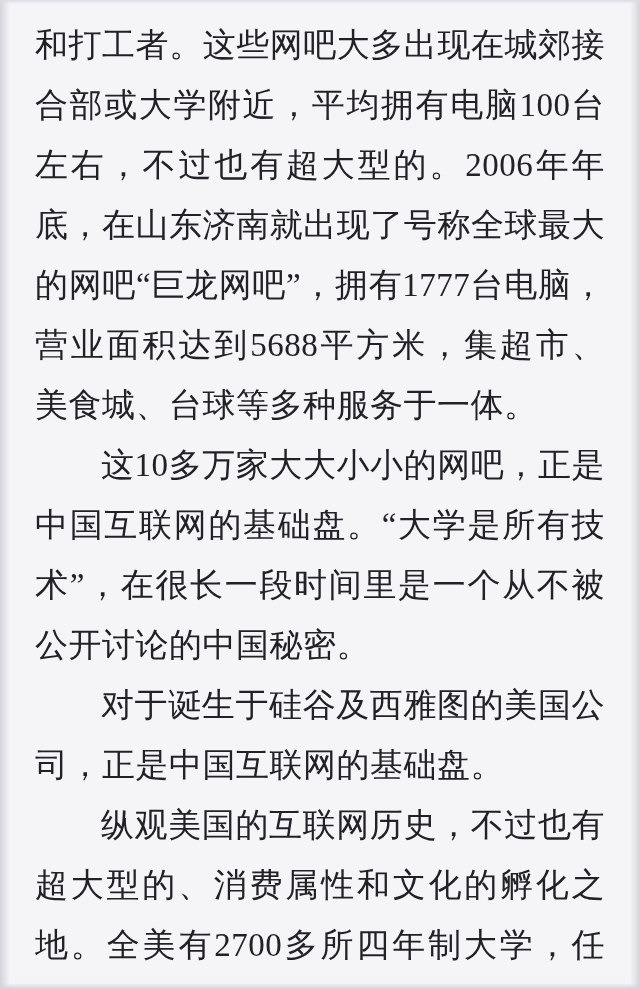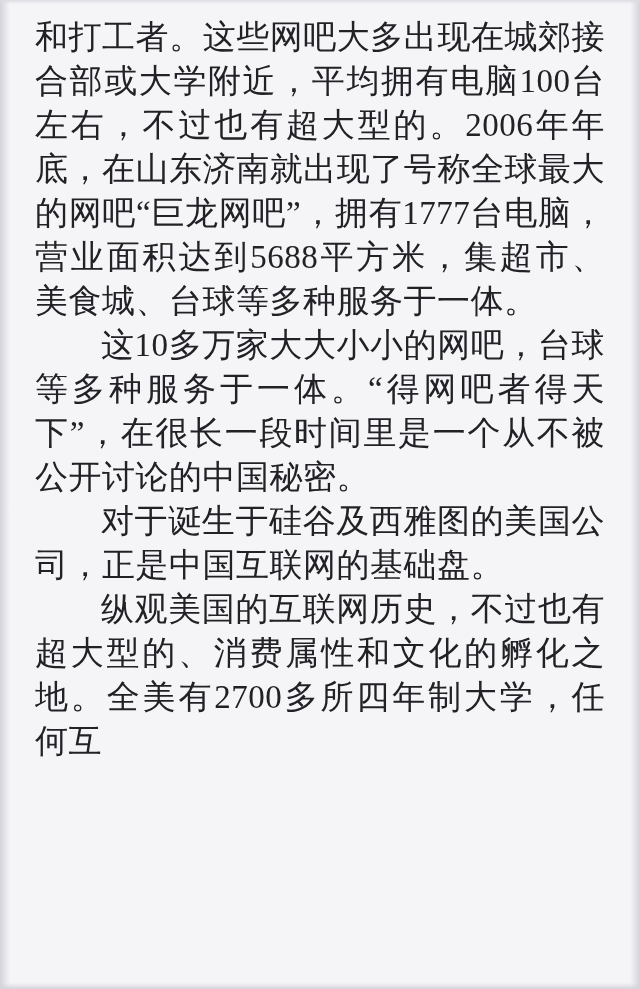--- a/index.html
+++ b/index.html
@@ -54,21 +54,21 @@
     z-index: 2;
     background: linear-gradient(to top, #d3d3da 0px, rgba(245,245,248,0) 100%);
   }
   .text-block {
     position: relative;
     z-index: 1;
   }
   .text-block p {
     margin: 0;
     font-size: 33px;
-    line-height: 44px;
+    line-height: 60px;
     color: #212126;
     text-align: justify;
     text-justify: inter-ideograph;
     letter-spacing: 0.5px;
     word-break: break-all;
   }
   .text-block p.indent {
     text-indent: 2em;
   }
 </style>
@@ -76,17 +76,17 @@
 <body>
 
 <div class="reader-page">
   <div class="edge-left"></div>
   <div class="edge-right"></div>
   <div class="edge-top"></div>
   <div class="edge-bottom"></div>
 
   <div class="text-block">
     <p>和打工者。这些网吧大多出现在城郊接合部或大学附近，平均拥有电脑100台左右，不过也有超大型的。2006年年底，在山东济南就出现了号称全球最大的网吧“巨龙网吧”，拥有1777台电脑，营业面积达到5688平方米，集超市、美食城、台球等多种服务于一体。</p>
-    <p class="indent">这10多万家大大小小的网吧，台球等多种服务于一体。“得网吧者得天下”，在很长一段时间里是一个从不被公开讨论的中国秘密。</p>
+    <p class="indent">这10多万家大大小小的网吧，正是中国互联网的基础盘。“大学是所有技术”，在很长一段时间里是一个从不被公开讨论的中国秘密。</p>
     <p class="indent">对于诞生于硅谷及西雅图的美国公司，正是中国互联网的基础盘。</p>
     <p class="indent">纵观美国的互联网历史，不过也有超大型的、消费属性和文化的孵化之地。全美有2700多所四年制大学，任何互</p>
   </div>
 </div>
 
 </body></html>

